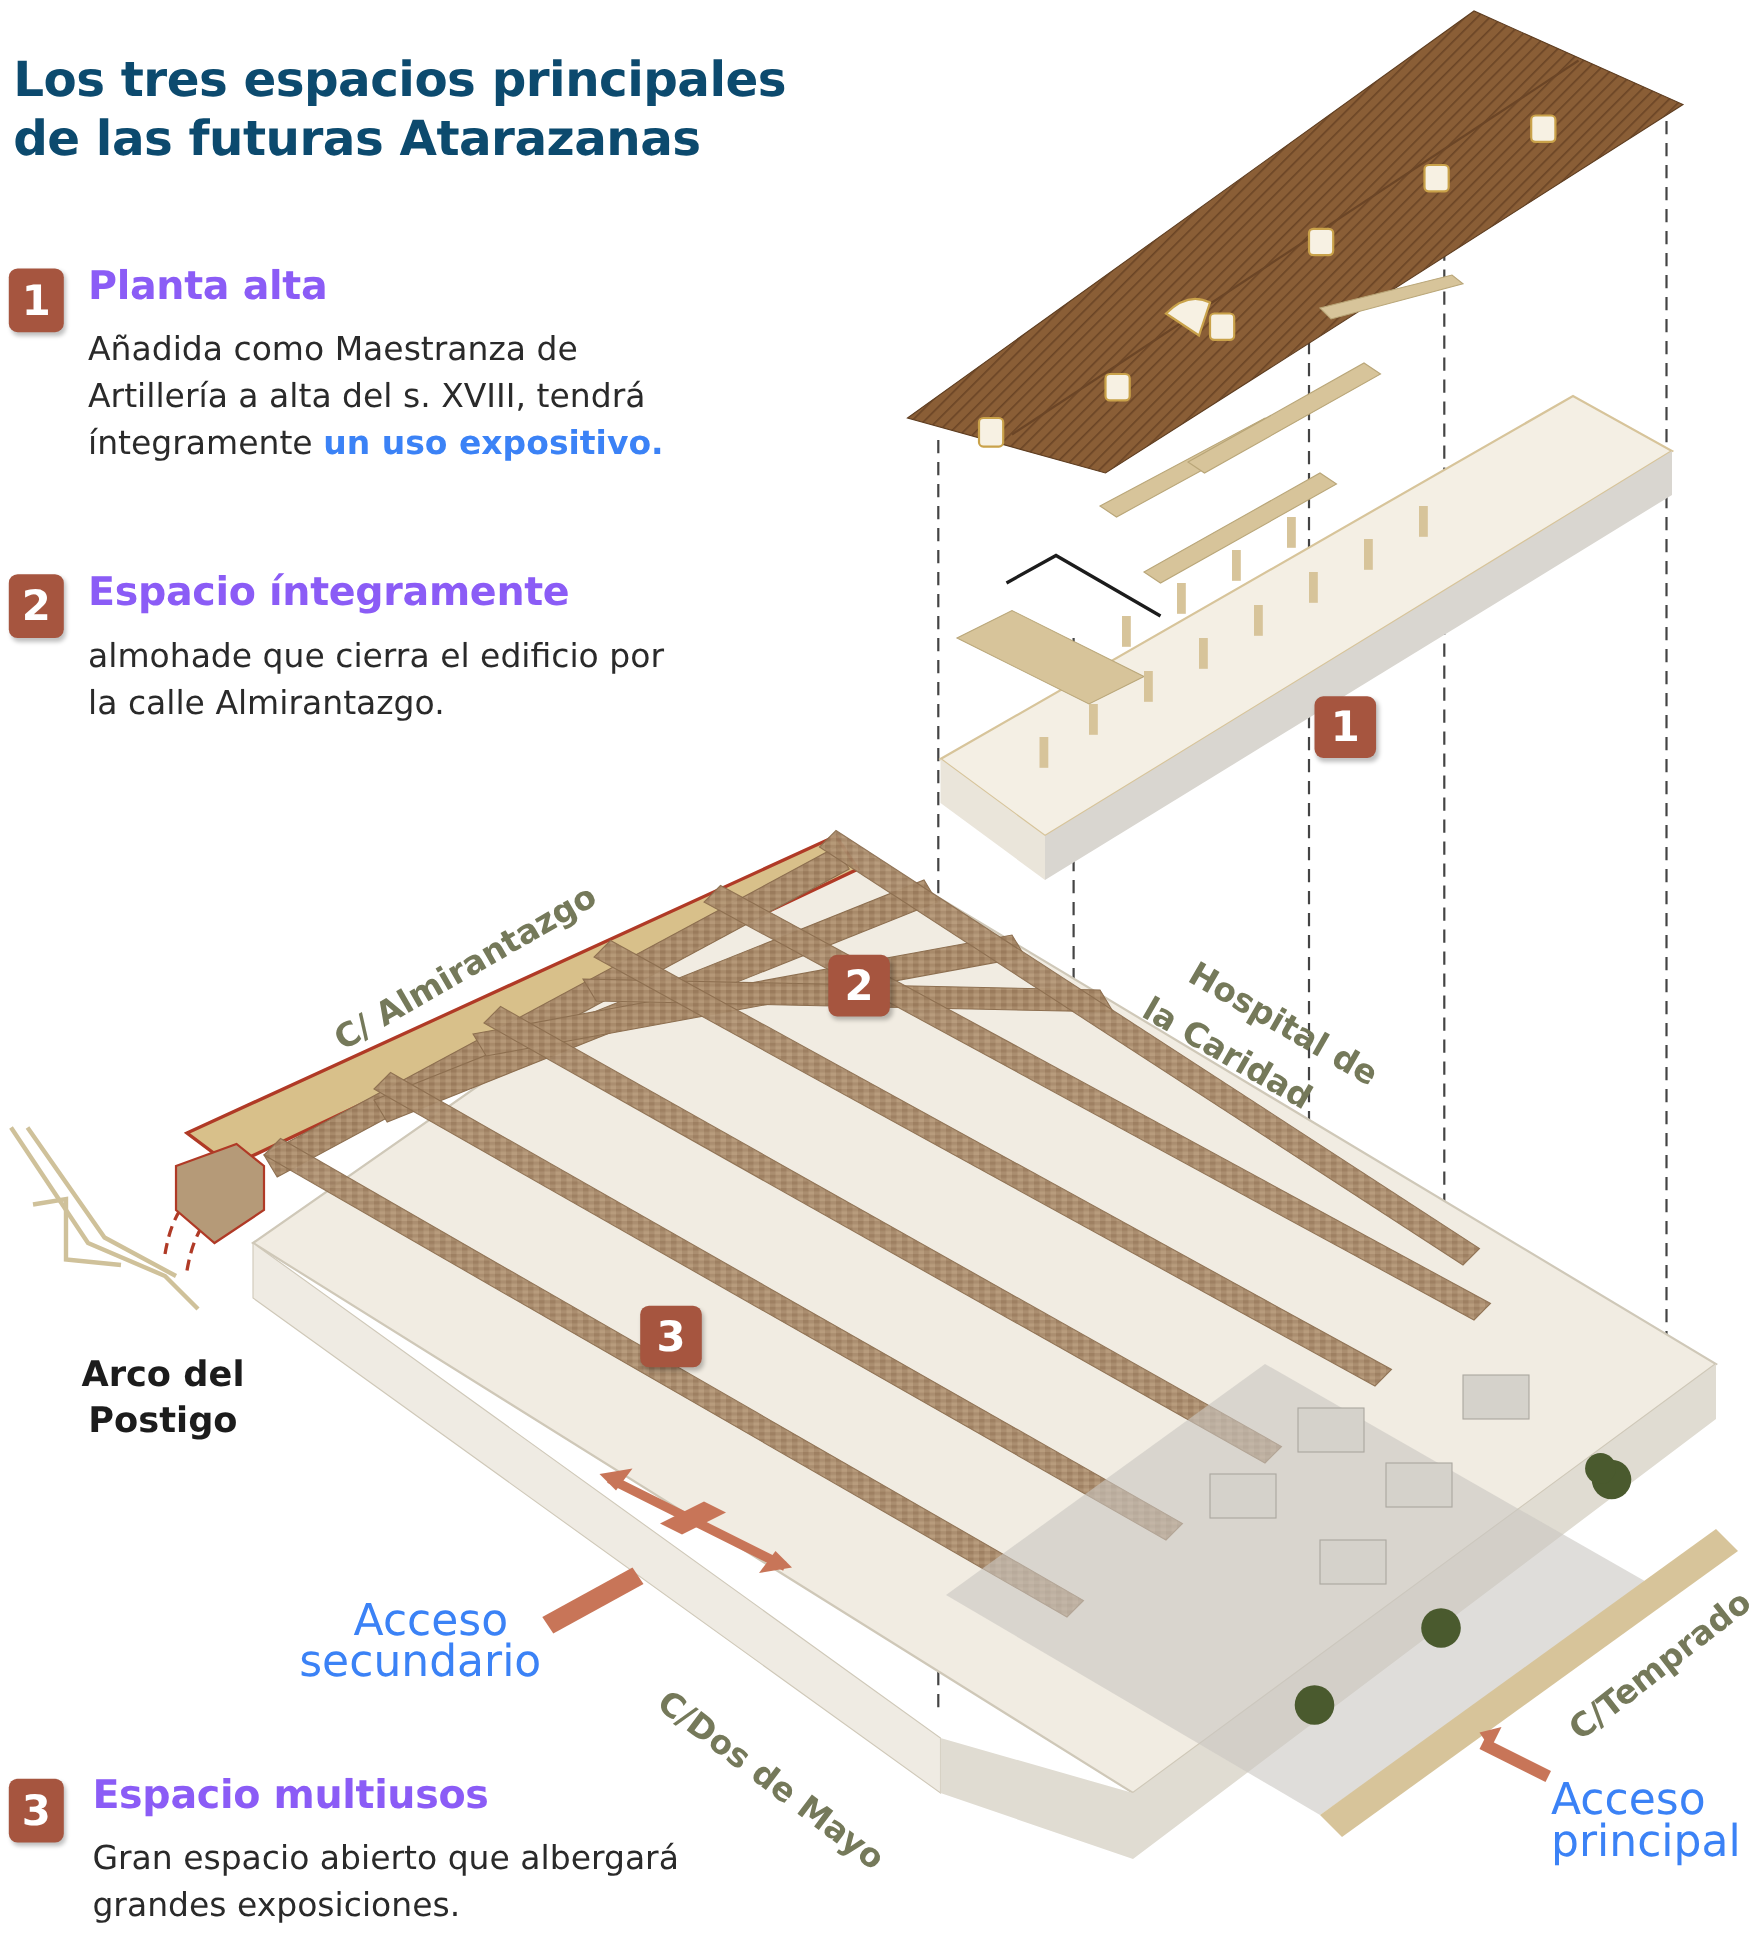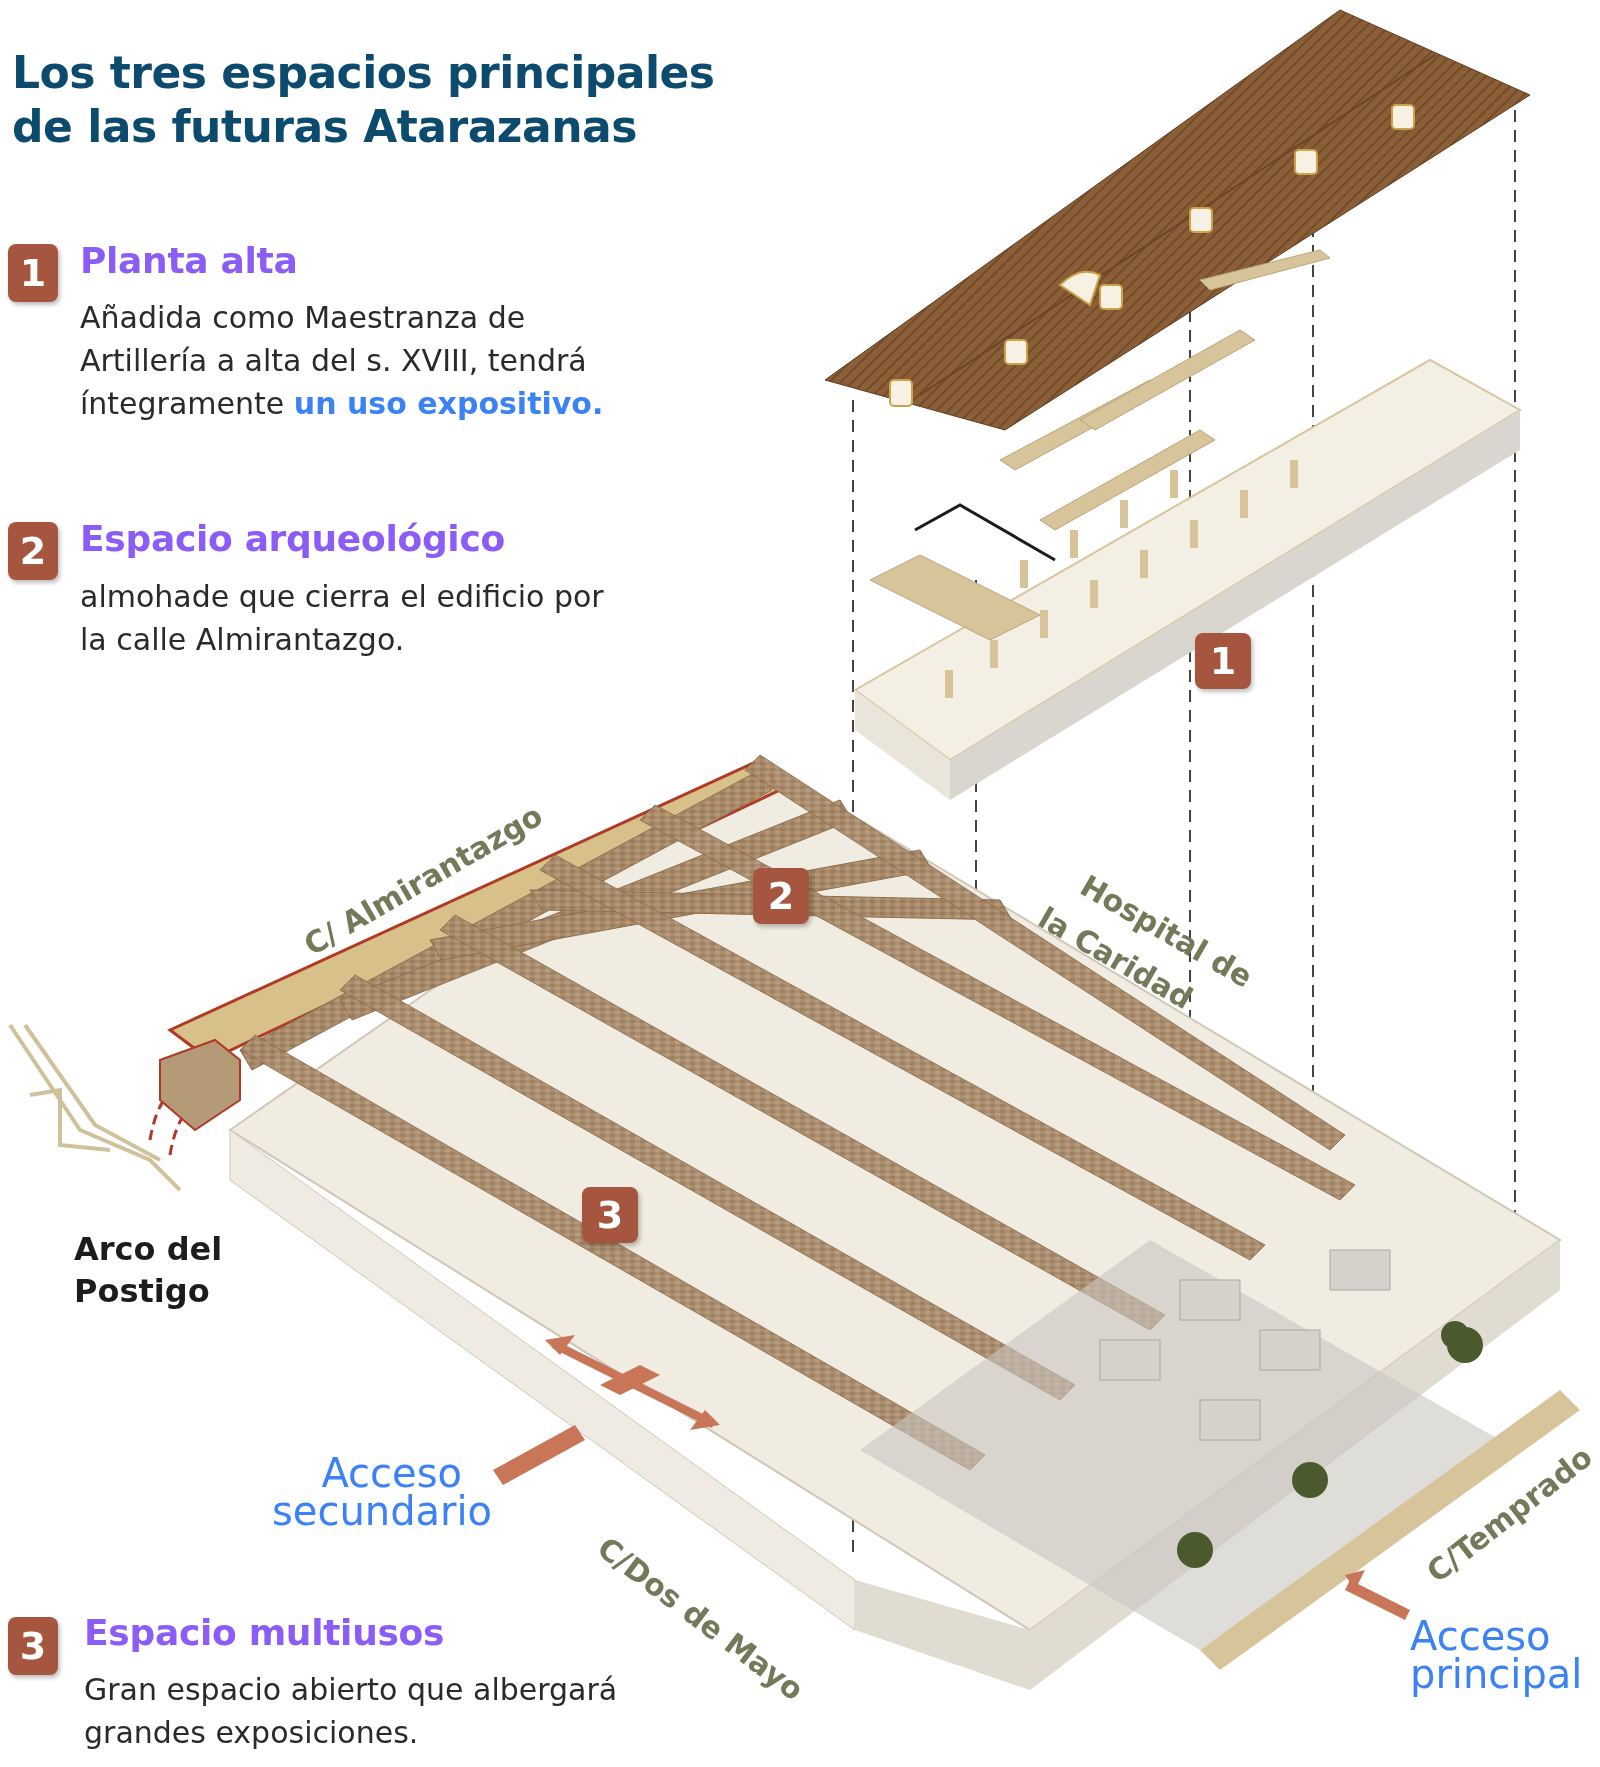--- a/index.html
+++ b/index.html
@@ -26,21 +26,21 @@
 
 <div class="badge" style="left:8px; top:244px;">1</div>
 <div class="sec-title" style="left:80px; top:240px;">Planta alta</div>
 <div class="sec-body" style="left:80px; top:296px;">
   <div>Añadida como Maestranza de</div>
   <div>Artillería a alta del s. XVIII, tendrá</div>
   <div><span>íntegramente </span><b>un uso expositivo.</b></div>
 </div>
 
 <div class="badge" style="left:8px; top:522px;">2</div>
-<div class="sec-title" style="left:80px; top:518px;">Espacio arqueológico</div>
+<div class="sec-title" style="left:80px; top:518px;">Espacio íntegramente</div>
 <div class="sec-body" style="left:80px; top:575px;">
   <div>almohade que cierra el edificio por</div>
   <div>la calle Almirantazgo.</div>
 </div>
 
 <div class="badge" style="left:8px; top:1617px;">3</div>
 <div class="sec-title" style="left:84px; top:1612px;text-align:center;">Espacio multiusos</div>
 <div class="sec-body" style="left:84px; top:1668px;">
   <div>Gran espacio abierto que albergará</div>
   <div>grandes exposiciones.</div>
@@ -181,21 +181,21 @@
 <div class="badge sm" style="left:1195px; top:633px;">1</div>
 <div class="badge sm" style="left:753px; top:868px;">2</div>
 <div class="badge sm" style="left:582px; top:1187px;">3</div>
 
 <div class="street" style="left:298px; top:932px; transform: rotate(-30deg);">C/ Almirantazgo</div>
 <div class="street" style="left:1092px; top:868px; transform: rotate(30deg);">Hospital de</div>
 <div class="street" style="left:1050px; top:900px; transform: rotate(30deg);">la Caridad</div>
 <div class="street" style="left:612px; top:1530px; transform: rotate(37deg);">C/Dos de Mayo</div>
 <div class="street" style="left:1420px; top:1562px; transform: rotate(-38deg);">C/Temprado</div>
 
-<div class="label-dark" style="left:74px; top:1228px;">
+<div class="label-dark" style="left:74px; top:1228px;text-align:center;">
   <div>Arco del</div>
   <div>Postigo</div>
 </div>
 
 <div class="label-red" style="left:272px; top:1454px; text-align:right; width:190px;">
   <div>Acceso</div>
   <div>secundario</div>
 </div>
 <div class="label-red" style="left:1410px; top:1617px;">
   <div>Acceso</div>

